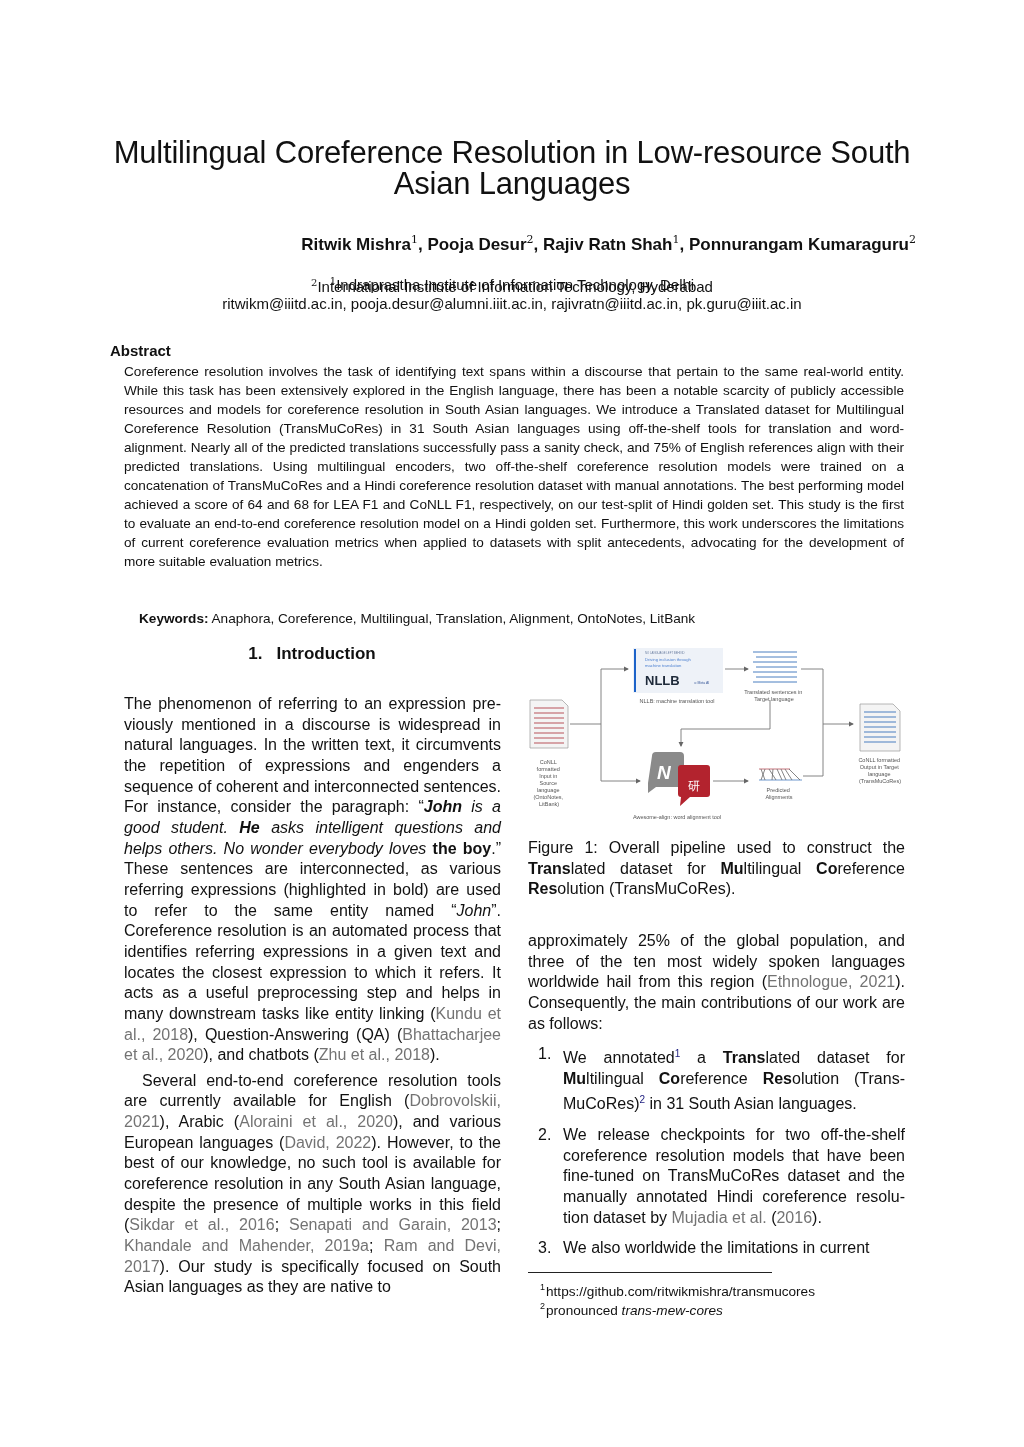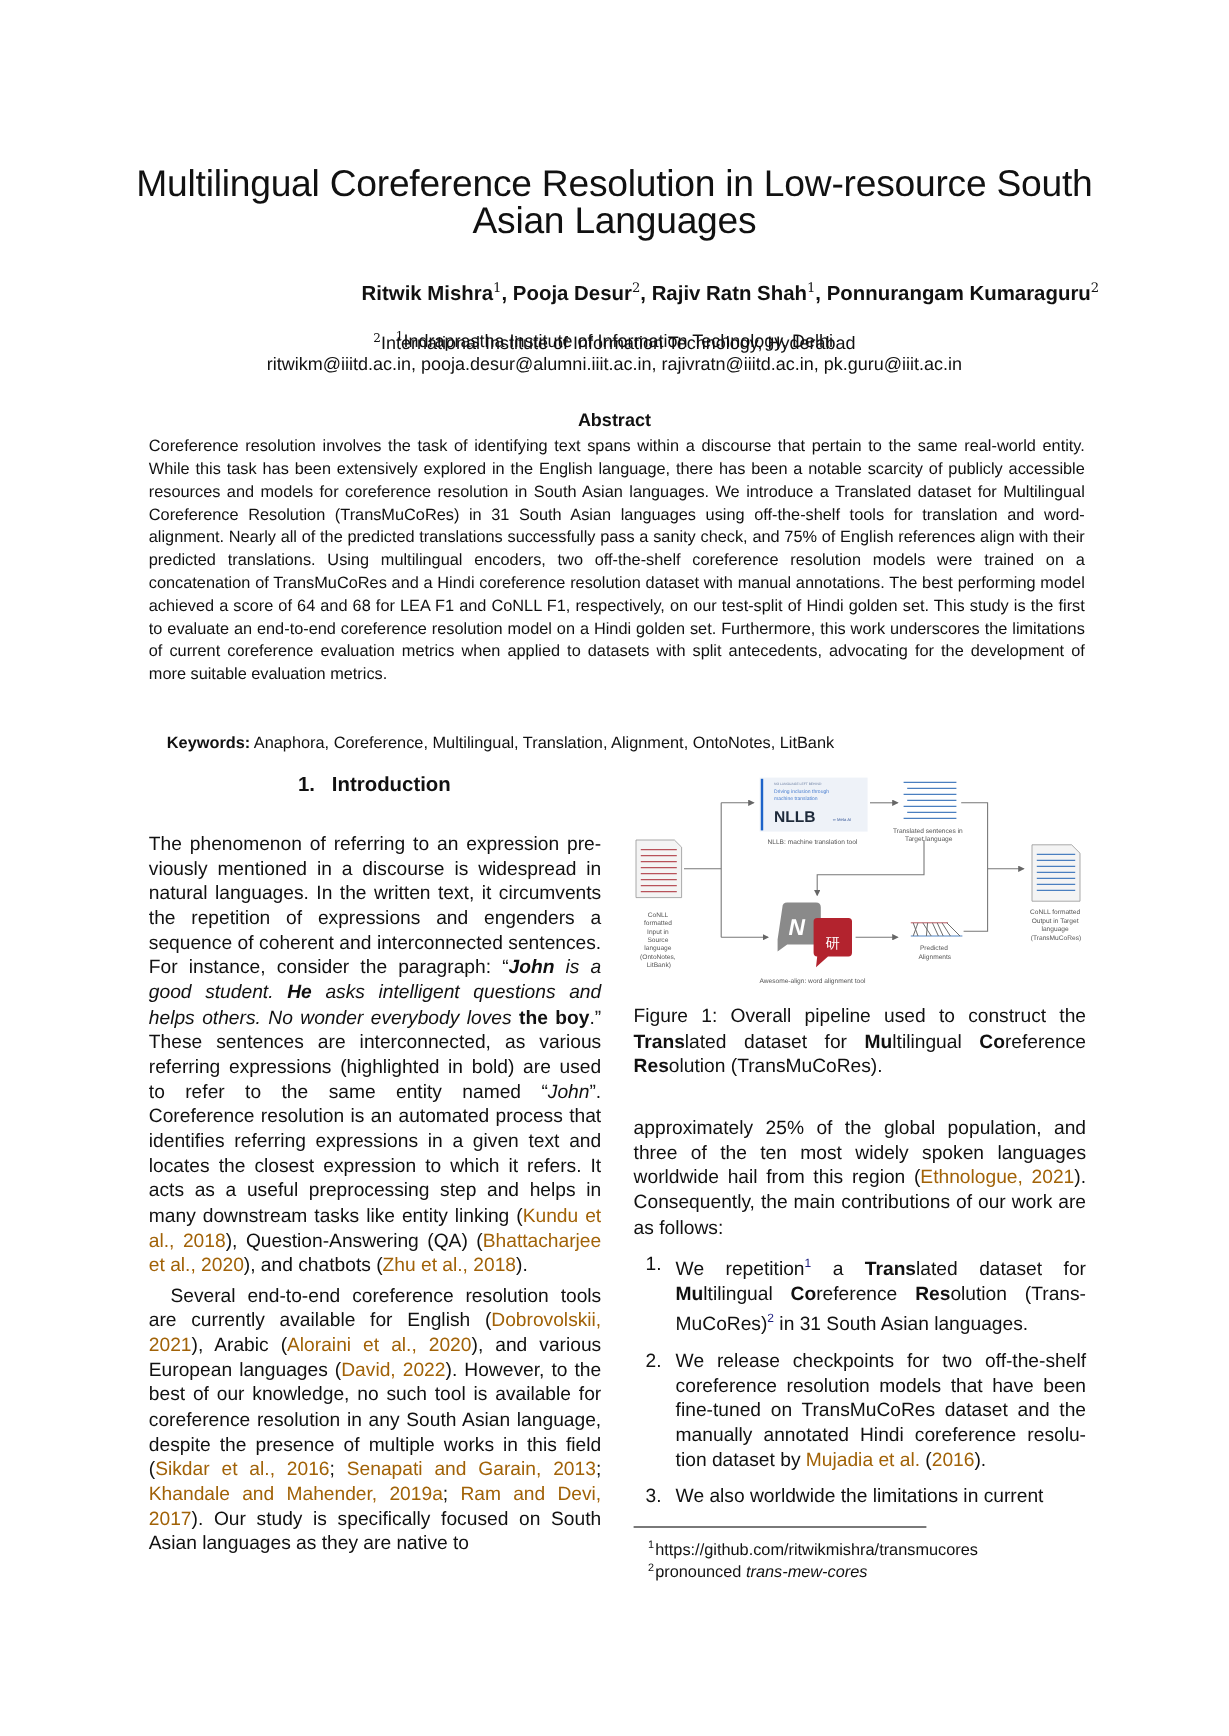--- a/index.html
+++ b/index.html
@@ -17,21 +17,21 @@
     text-align: right; font-weight: bold; font-size: 17px; line-height: 24px;
   }
   .authors sup { font-weight: normal; font-size: 11px; font-family: "DejaVu Serif", serif; }
   .affil {
     position: absolute; left: 100px; width: 824px; text-align: center;
     font-size: 15px; line-height: 20px;
   }
   .affil sup { font-size: 10px; font-family: "DejaVu Serif", serif; }
   .abs-title {
     position: absolute; left: 110px; width: 804px; top: 342px;
-    text-align: center; font-weight: bold; font-size: 15px;
+    font-weight: bold; font-size: 15px;
   }
   .abs-body {
     position: absolute; left: 124px; width: 780px; top: 362px;
     font-size: 13.6px; line-height: 19.05px; text-align: justify;
   }
   .keywords {
     position: absolute; left: 124px; width: 780px; top: 609px;
     font-size: 13.6px; line-height: 19px; padding-left: 15px;
   }
   .kw-label { font-weight: bold; }
@@ -41,21 +41,21 @@
   }
   .sec-num { margin-right: 14px; }
   .col {
     position: absolute; font-size: 16px; line-height: 20.65px; text-align: justify;
     hyphens: manual;
   }
   .col-left { left: 124px; width: 377px; top: 694px; }
   .col-right { left: 528px; width: 377px; }
   .col p { margin: 0; }
   .col p.indent { text-indent: 18px; margin-top: 5px; }
-  .cite { color: #a16207; }
+  .cite { color: #737373; }
   .fig {
     position: absolute; left: 520px; top: 640px; width: 390px; height: 190px;
   }
   .caption {
     position: absolute; left: 528px; width: 377px; top: 838px;
     font-size: 16px; line-height: 20.5px; text-align: justify;
   }
   ol.contrib { margin: 10px 0 0 0; padding: 0; list-style: none; }
   ol.contrib li { position: relative; padding-left: 35px; margin-bottom: 10px; }
   ol.contrib li .num { position: absolute; left: 10px; top: 0; }
@@ -217,21 +217,21 @@
     <tspan x="360" y="136">language</tspan>
     <tspan x="360" y="143">(TransMuCoRes)</tspan>
   </text>
 </svg>
 
 <div class="caption"><span>Figure 1: Overall pipeline used to construct the </span><b>Trans</b><span>lated dataset for </span><b>Mu</b><span>ltilingual </span><b>Co</b><span>reference </span><b>Res</b><span>olution (TransMuCoRes).</span></div>
 
 <div class="col col-right" style="top:931px;">
   <p><span>approximately 25% of the global population, and three of the ten most widely spoken languages worldwide hail from this region (</span><a class="cite">Ethnologue, 2021</a><span>). Consequently, the main contributions of our work are as follows:</span></p>
   <ol class="contrib">
-    <li><span class="num">1.</span><span>We repetition</span><sup>1</sup><span> a </span><b>Trans</b><span>lated dataset for </span><b>Mu</b><span>ltilingual </span><b>Co</b><span>reference </span><b>Res</b><span>olution (Trans­MuCoRes)</span><sup>2</sup><span> in 31 South Asian languages.</span></li>
+    <li><span class="num">1.</span><span>We annotated</span><sup>1</sup><span> a </span><b>Trans</b><span>lated dataset for </span><b>Mu</b><span>ltilingual </span><b>Co</b><span>reference </span><b>Res</b><span>olution (Trans­MuCoRes)</span><sup>2</sup><span> in 31 South Asian languages.</span></li>
     <li><span class="num">2.</span><span>We release checkpoints for two off-the-shelf coreference resolution models that have been fine-tuned on TransMuCoRes dataset and the manually annotated Hindi coreference resolu­tion dataset by </span><a class="cite">Mujadia et al.</a><span> (</span><a class="cite">2016</a><span>).</span></li>
     <li><span class="num">3.</span><span>We also worldwide the limitations in current</span></li>
   </ol>
 </div>
 
 <div class="fn-rule"></div>
 <div class="footnote" style="top:1278px;">
   <sup>1</sup><a>https://github.com/ritwikmishra/transmucores</a>
 </div>
 <div class="footnote" style="top:1297px;">

